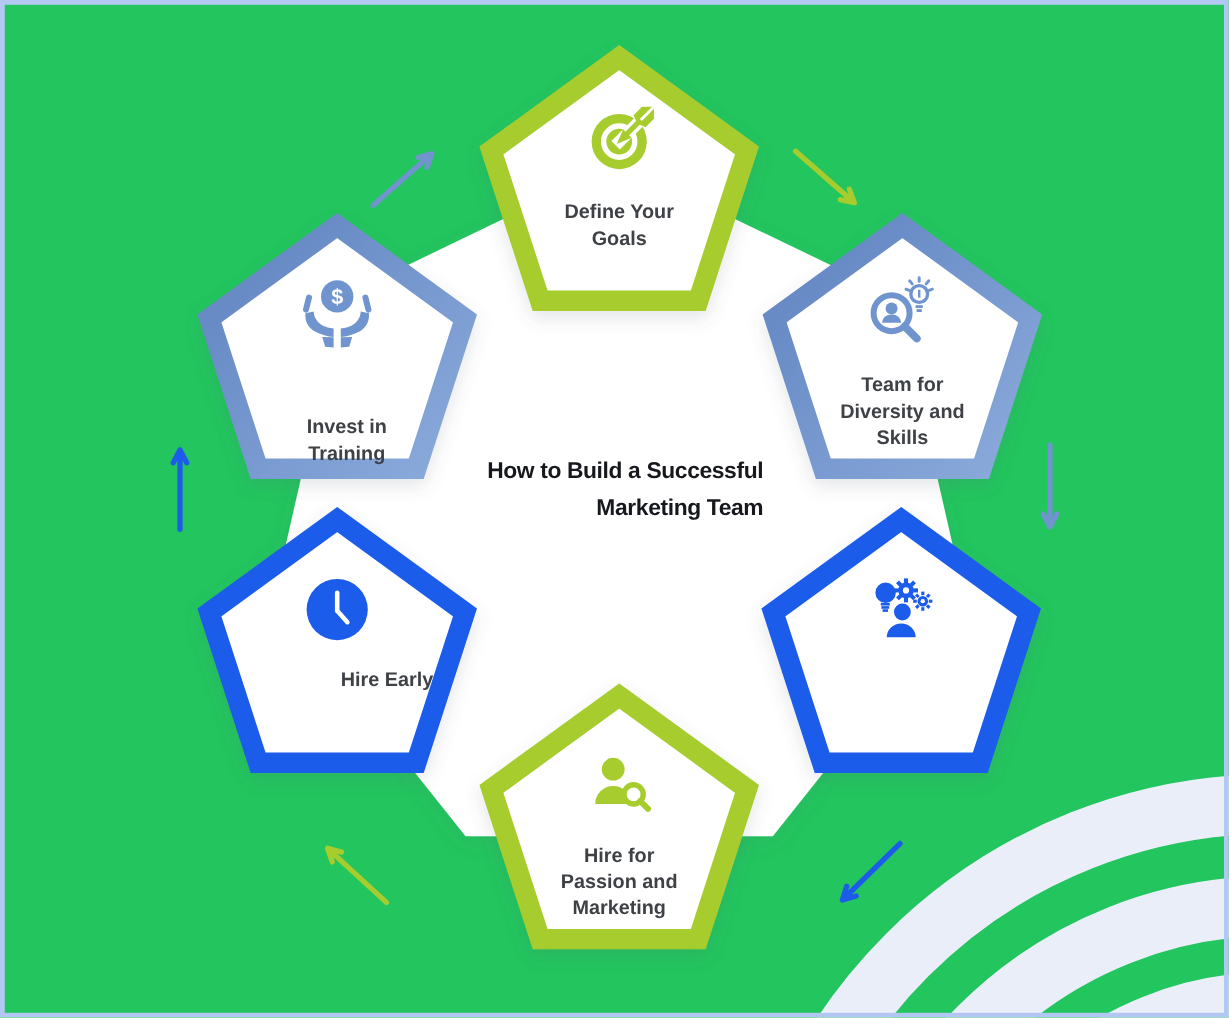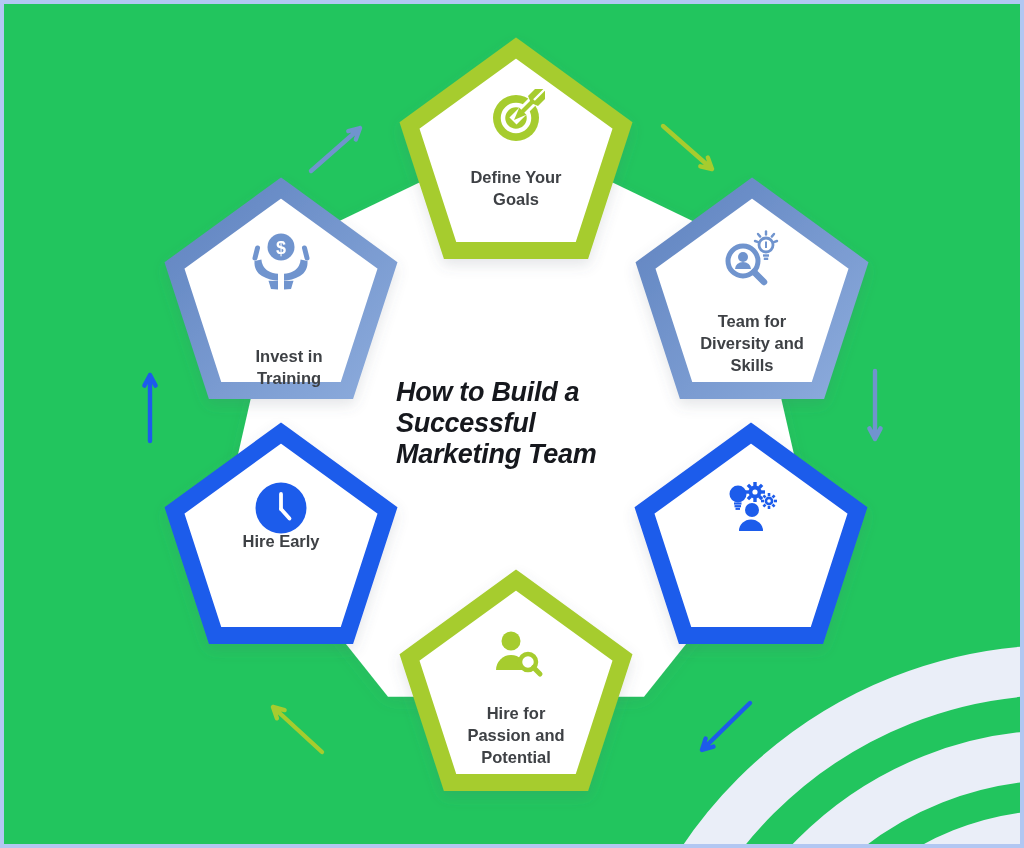--- a/index.html
+++ b/index.html
@@ -1,19 +1,19 @@
 <!DOCTYPE html>
 <html><head>
 <meta charset="utf-8">
 <style>
   html,body{margin:0;padding:0;}
   .canvas{position:relative;width:1024px;height:848px;background:#22c55e;overflow:hidden;font-family:"Liberation Sans",sans-serif;}
   .canvas svg.diagram{position:absolute;left:0;top:0;}
   .label{position:absolute;font-weight:bold;font-size:16.5px;line-height:22px;color:#3e4145;text-align:center;}
-  .title{position:absolute;font-weight:bold;font-size:27px;line-height:31px;color:#16181d;text-align:left;letter-spacing:-0.3px;font-style:italic;}
+  .title{position:absolute;font-weight:bold;font-size:19px;line-height:31px;color:#16181d;text-align:right;letter-spacing:-0.3px;}
 </style>
 </head>
 <body>
 
 <div class="canvas">
 <svg class="diagram" width="1024" height="848" viewBox="0 0 1024 848">
   <defs>
     <filter id="softShadow" x="-30%" y="-30%" width="160%" height="170%">
       <feDropShadow dx="0" dy="6" stdDeviation="7" flood-color="#5a6572" flood-opacity="0.16"></feDropShadow>
     </filter>
@@ -149,17 +149,17 @@
       <path d="M26.5,1 C27,8 24,13 19,16 C13.5,19 8,20.5 3,20.8 L3,13.8 C10,13.2 15.5,10.5 18,5.5 C19,3.5 19.5,1.5 19.6,-0.5 Z"></path>
       <path d="M12.5,20.8 L3,21 L3,29.5 L10,29 Z"></path>
     </g>
   </g>
 
   <rect x="2" y="2" width="1020" height="844" fill="none" stroke-width="4" stroke="#b2c7f2"></rect>
 </svg>
 
 <div class="label" style="left:456px;top:166px;width:120px;">Define Your Goals</div>
 <div class="label" style="left:693px;top:310px;width:118px;">Team for Diversity and Skills</div>
-<div class="label" style="left:460px;top:702px;width:112px;">Hire for Passion and Potential</div>
-<div class="label" style="left:201px;top:530px;width:160px;">Hire Early</div>
+<div class="label" style="left:460px;top:702px;width:112px;">Hire for Passion and Marketing</div>
+<div class="label" style="left:201px;top:556px;width:160px;text-align:right;">Hire Early</div>
 <div class="label" style="left:229px;top:309px;width:120px;margin-top:36px;">Invest in Training</div>
 <div class="title" style="left:396px;top:377px;width:240px;">How to Build a Successful Marketing Team</div>
 </div>
 
 </body></html>

